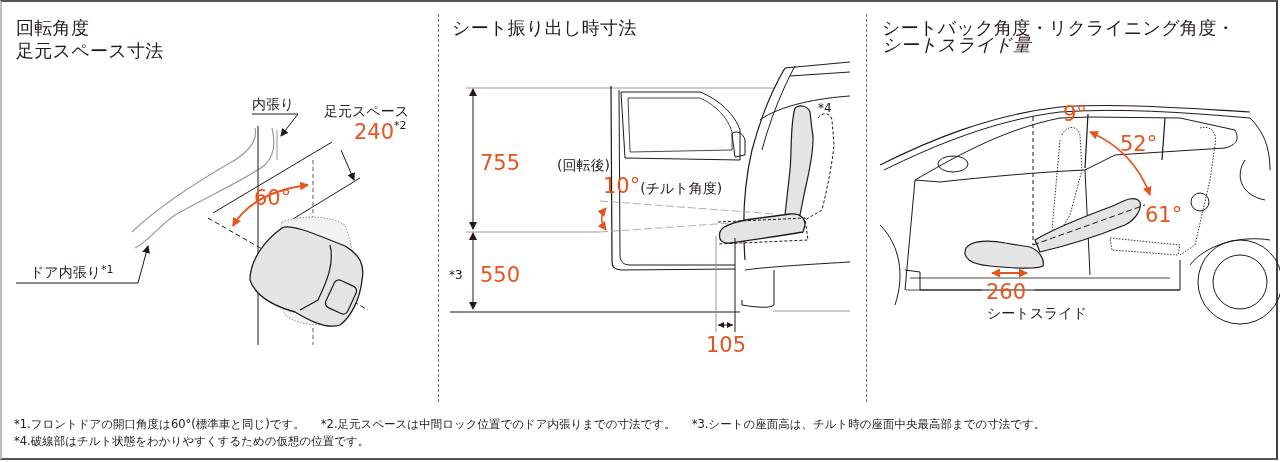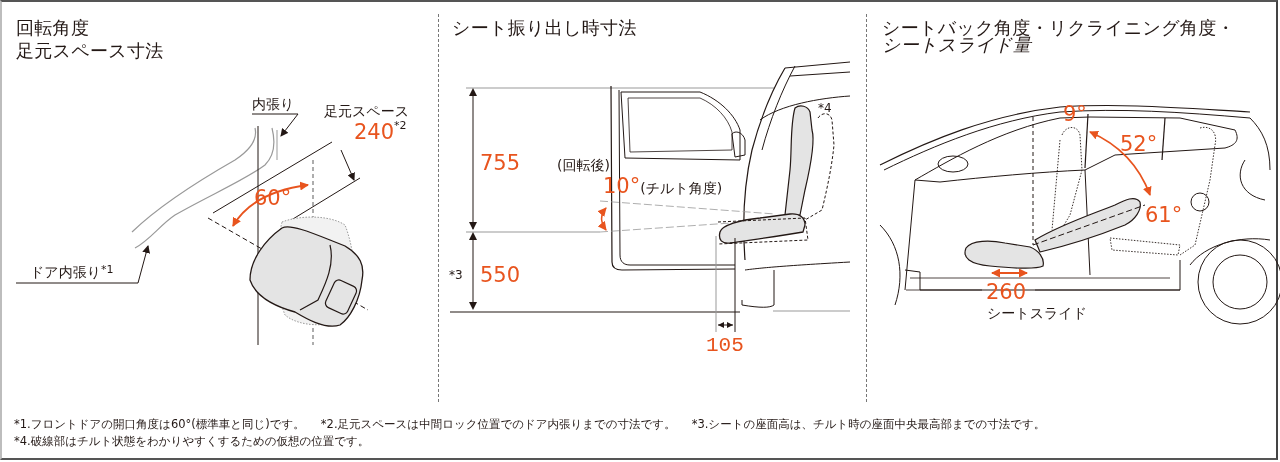--- a/index.html
+++ b/index.html
@@ -177,21 +177,21 @@
 <div class="lbl" style="left:324px; top:104px;font-family:Liberation Mono, monospace;">足元スペース</div>
 <div class="num" style="left:354px; top:122px;"><span>240</span><span class="sup">*2</span></div>
 <div class="num" style="left:254px; top:188px;">60°</div>
 <div class="lbl" style="left:18px; top:264px;margin-left:12px;"><span>ドア内張り</span><span class="sup">*1</span></div>
 
 <div class="panel-title" style="left:452px; top:16px;">シート振り出し時寸法</div>
 <div class="num" style="left:480px; top:153px;"><span>755</span><span style="font-size:14px; color:#231815;margin-left:37px;">(回転後)</span></div>
 <div class="num" style="left:603px; top:176px;"><span>10°</span><span style="font-size:14px; color:#231815;text-align:right;">(チルト角度)</span></div>
 <div class="lbl" style="left:449px; top:267px; font-size:12px;">*3</div>
 <div class="num" style="left:480px; top:265px;">550</div>
-<div class="num" style="left:706px; top:335px;font-family:Liberation Mono, monospace;">105</div>
+<div class="num" style="left:706px; top:335px;">105</div>
 <div class="lbl" style="left:818px; top:100px; font-size:12px;">*4</div>
 
 <div class="panel-title" style="left:882px; top:16px;">シートバック角度・リクライニング角度・</div>
 <div class="panel-title" style="left:882px; top:33px;font-style:italic;">シートスライド量</div>
 <div class="num" style="left:1063px; top:104px;">9°</div>
 <div class="num" style="left:1120px; top:134px;">52°</div>
 <div class="num" style="left:1145px; top:205px;">61°</div>
 <div class="num" style="left:986px; top:282px;">260</div>
 <div class="lbl" style="left:955px; top:305px; font-size:14px;margin-left:32px;">シートスライド</div>
 

